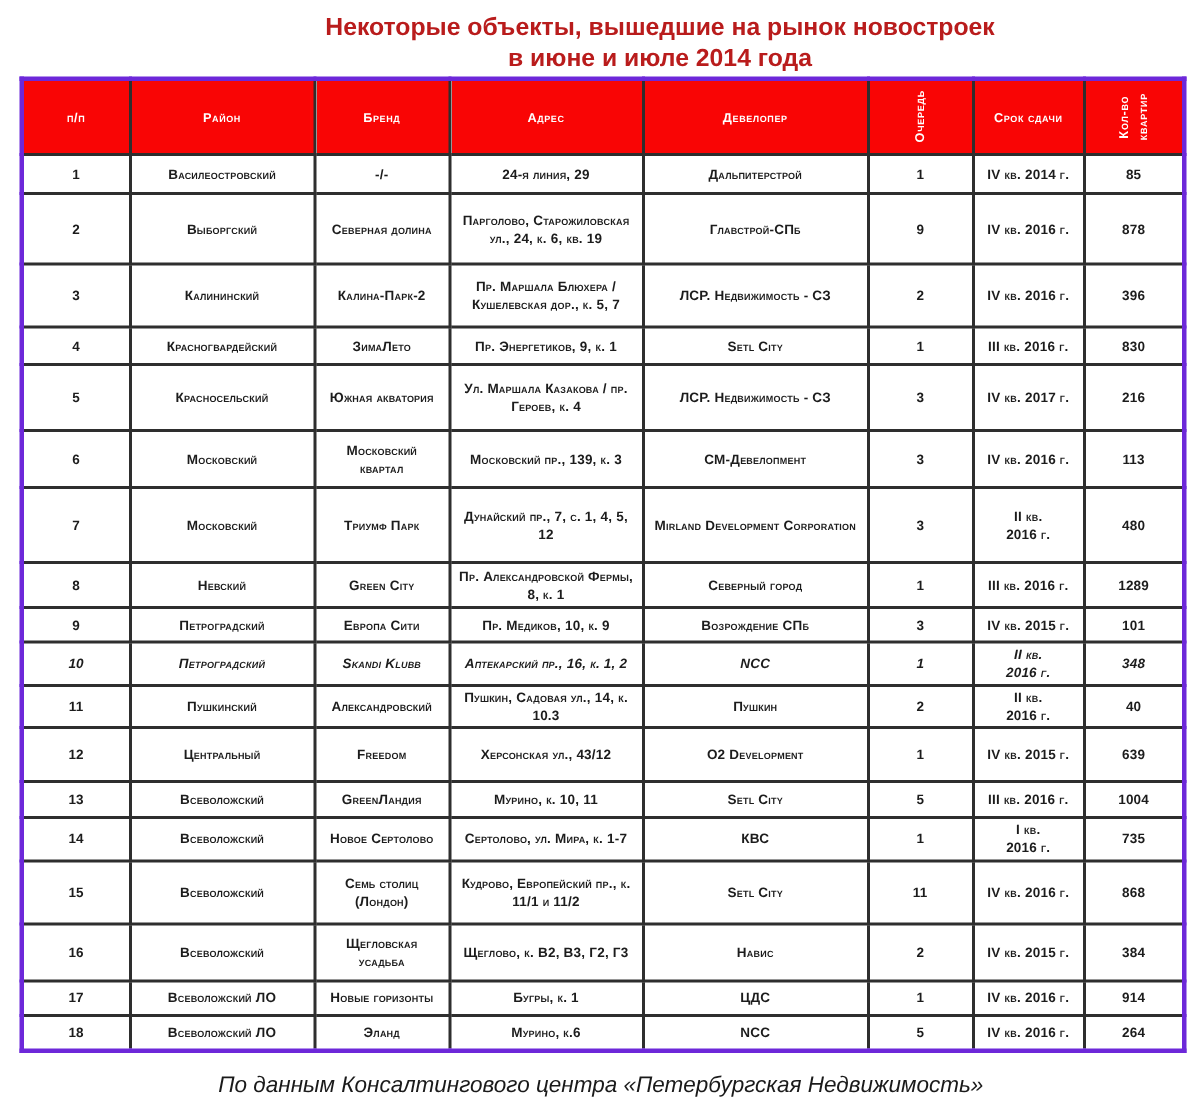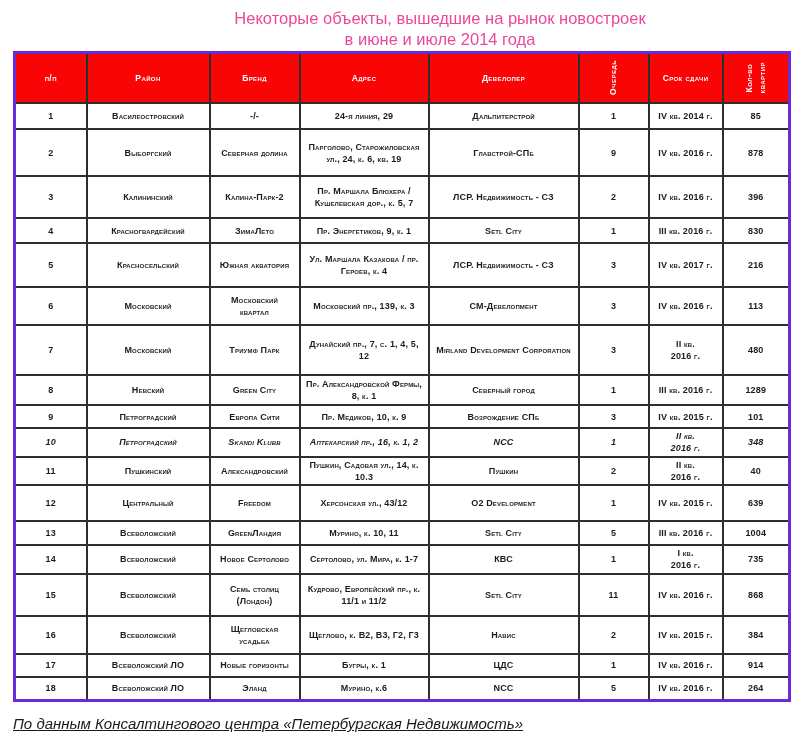--- a/index.html
+++ b/index.html
@@ -9,24 +9,24 @@
     width: 800px;
     height: 736px;
     font-family: "Liberation Sans", sans-serif;
     color: #1a1a1a;
   }
   .page { width: 800px; height: 736px; overflow: hidden; }
 
   .title {
     padding: 8px 0 0 80px;      
     text-align: center;
-    font-weight: normal;
+    font-weight: bold;
     font-size: 16.5px;
     line-height: 1.25;
-    color: #ec4899;
+    color: #b91c1c;
   }
 
   table.objects {
     border-collapse: collapse;
     table-layout: fixed;
     width: 775px;
     margin: 2px 12px 0 13px;
     border: 3px solid #6d28d9;
   }
   th, td {
@@ -82,25 +82,24 @@
   tbody tr:nth-child(13) { height: 24px; }
   tbody tr:nth-child(14) { height: 29px; }
   tbody tr:nth-child(15) { height: 42px; }
   tbody tr:nth-child(16) { height: 38px; }
   tbody tr:nth-child(17) { height: 23px; padding-left: 48px; }
   tbody tr:nth-child(18) { height: 24px; }
 
   .source-note {
     width: 775px;
     margin: 13px 12px 0 13px;
-    text-align: left;
+    text-align: center;
     font-style: italic;
     font-size: 15px;
     color: #1a1a1a;
-    text-decoration: underline;
   }
 </style>
 </head>
 <body>
 
 <div class="page">
 
   <div class="title">
     <div>Некоторые объекты, вышедшие на рынок новостроек</div>
     <div>в июне и июле 2014 года</div>

